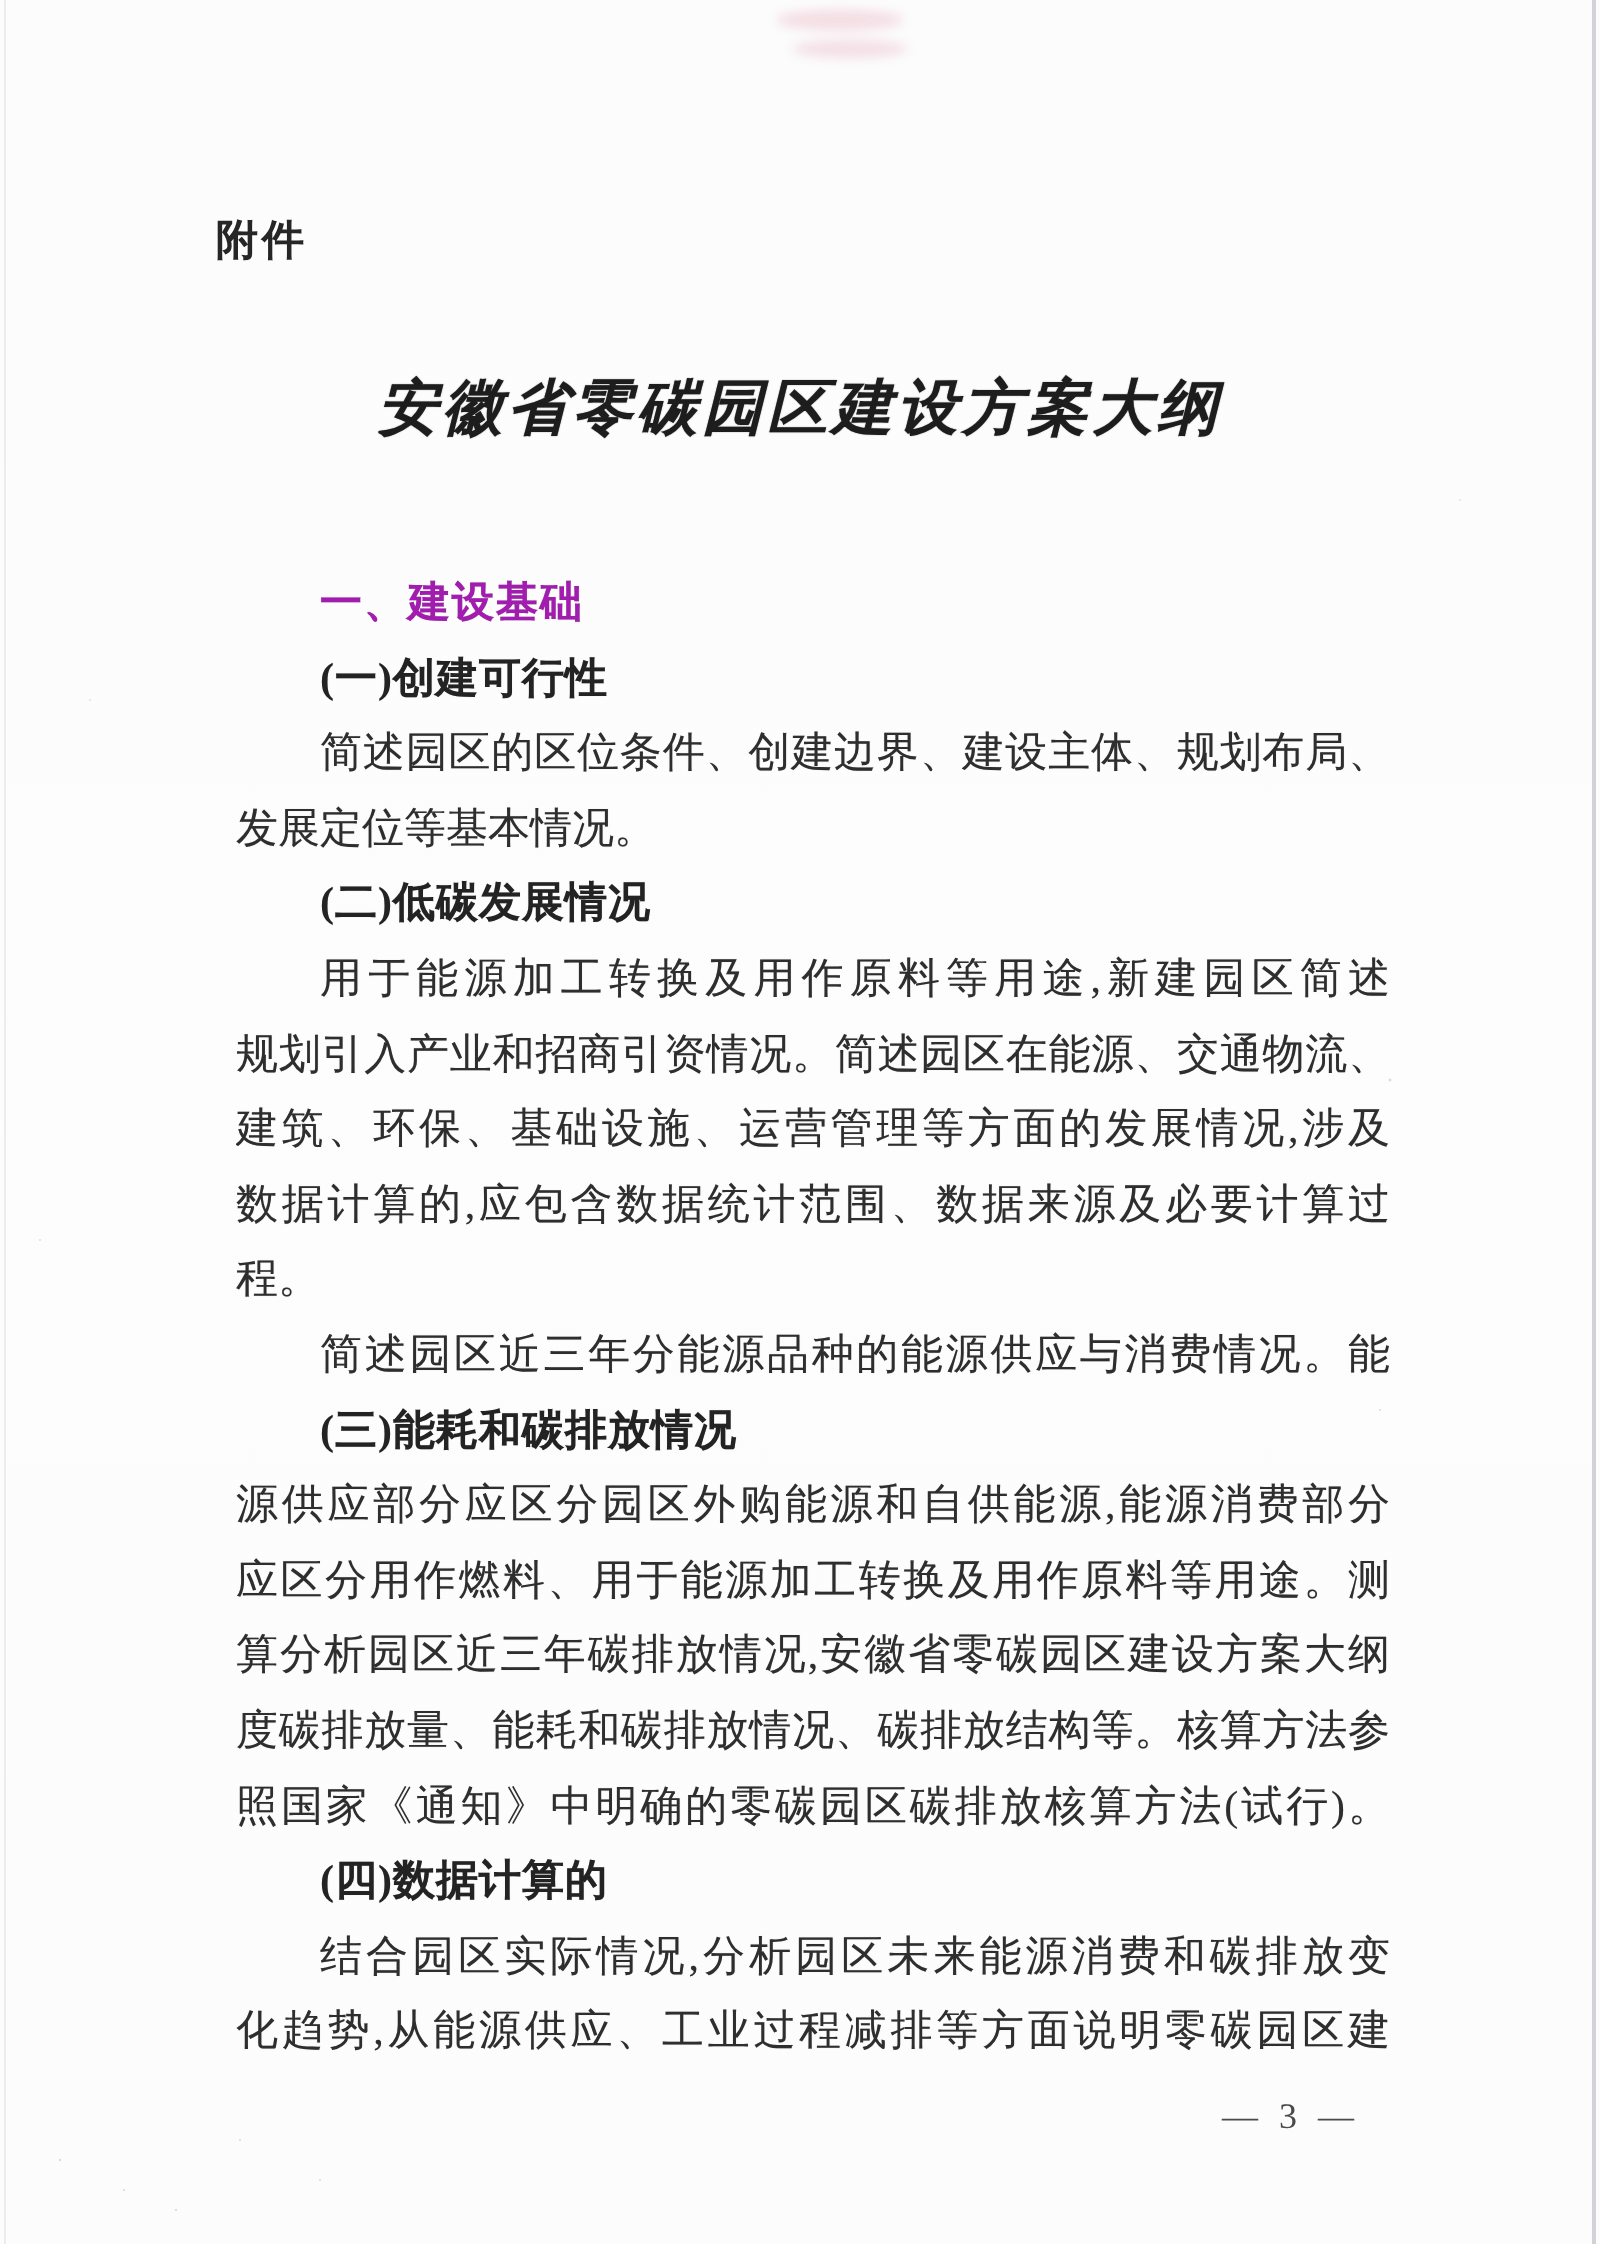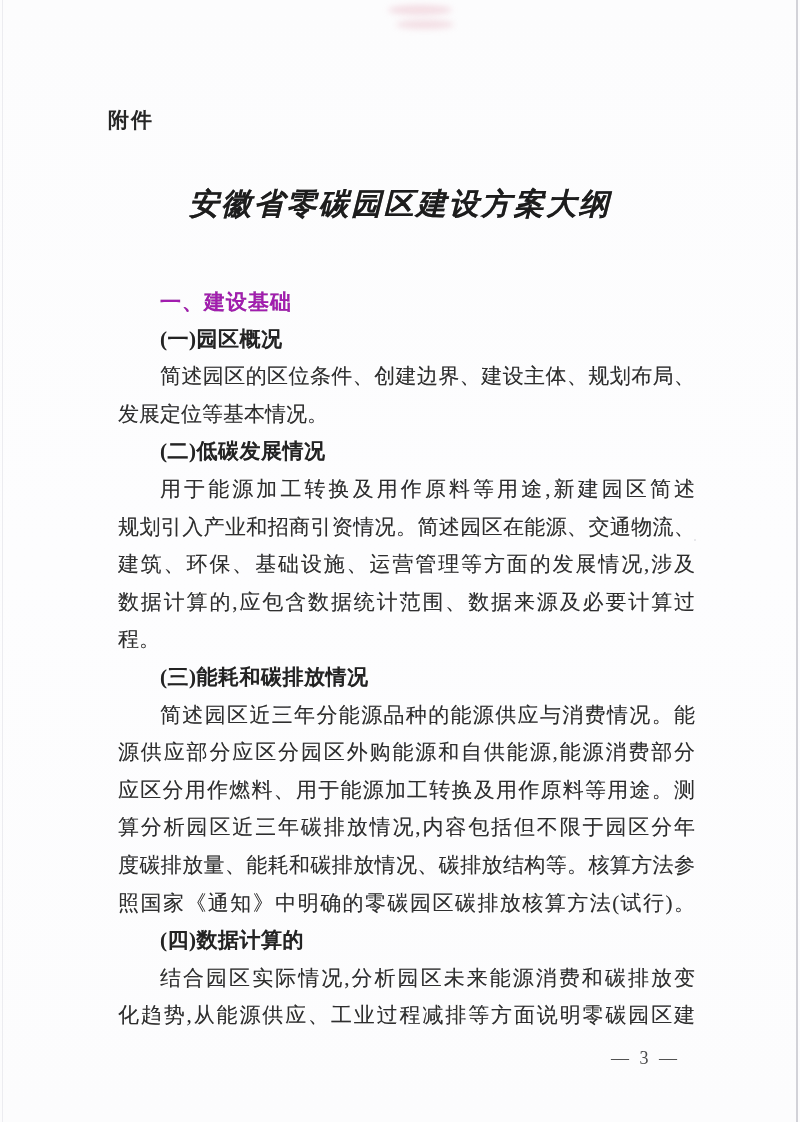--- a/index.html
+++ b/index.html
@@ -139,34 +139,34 @@
   <div class="edge-right"></div>
   <div class="smudge"></div>
   <div class="smudge second"></div>
 
   <div class="attachment-label">附件</div>
 
   <div class="doc-title">安徽省零碳园区建设方案大纲</div>
 
   <div class="doc-body">
       <div class="line h1">一、建设基础</div>
-      <div class="line h2">(一)园区概况</div>
+      <div class="line h2">(一)创建可行性</div>
       <div class="line pf">简述园区的区位条件、创建边界、建设主体、规划布局、</div>
       <div class="line pe">发展定位等基本情况。</div>
       <div class="line h2">(二)低碳发展情况</div>
       <div class="line pf">用于能源加工转换及用作原料等用途,新建园区简述</div>
       <div class="line pj">规划引入产业和招商引资情况。简述园区在能源、交通物流、</div>
       <div class="line pj">建筑、环保、基础设施、运营管理等方面的发展情况,涉及</div>
       <div class="line pj">数据计算的,应包含数据统计范围、数据来源及必要计算过</div>
       <div class="line pe">程。</div>
+      <div class="line pf">简述园区近三年分能源品种的能源供应与消费情况。能</div>
       <div class="line h2">(三)能耗和碳排放情况</div>
-      <div class="line pf">简述园区近三年分能源品种的能源供应与消费情况。能</div>
       <div class="line pj">源供应部分应区分园区外购能源和自供能源,能源消费部分</div>
       <div class="line pj">应区分用作燃料、用于能源加工转换及用作原料等用途。测</div>
-      <div class="line pj">算分析园区近三年碳排放情况,内容包括但不限于园区分年</div>
+      <div class="line pj">算分析园区近三年碳排放情况,安徽省零碳园区建设方案大纲</div>
       <div class="line pj">度碳排放量、能耗和碳排放情况、碳排放结构等。核算方法参</div>
       <div class="line pj">照国家《通知》中明确的零碳园区碳排放核算方法(试行)。</div>
       <div class="line h2">(四)数据计算的</div>
       <div class="line pf">结合园区实际情况,分析园区未来能源消费和碳排放变</div>
       <div class="line pj">化趋势,从能源供应、工业过程减排等方面说明零碳园区建</div>
     </div>
 
   <div class="page-number">— 3 —</div>
 </div>
 

